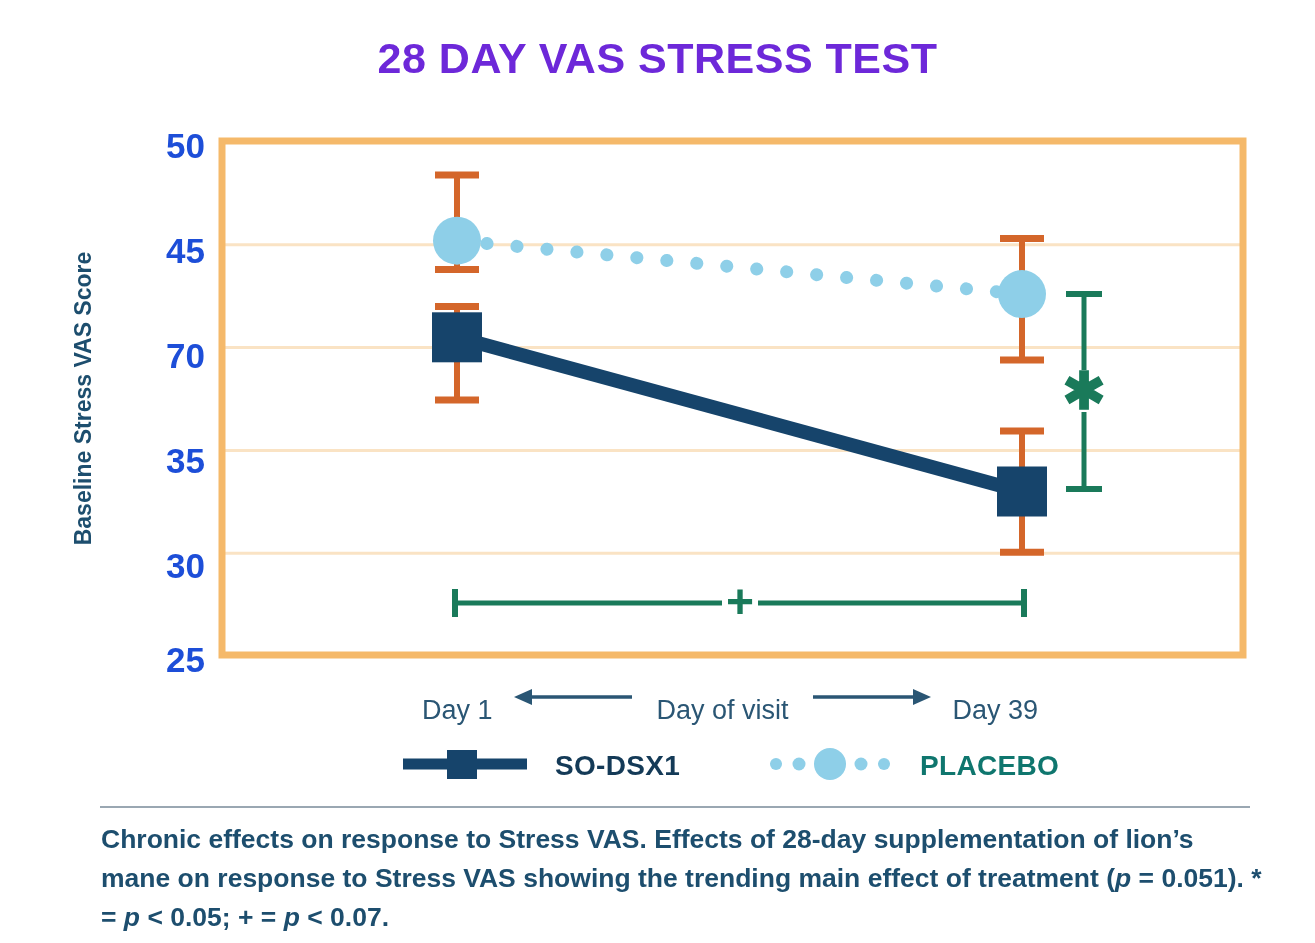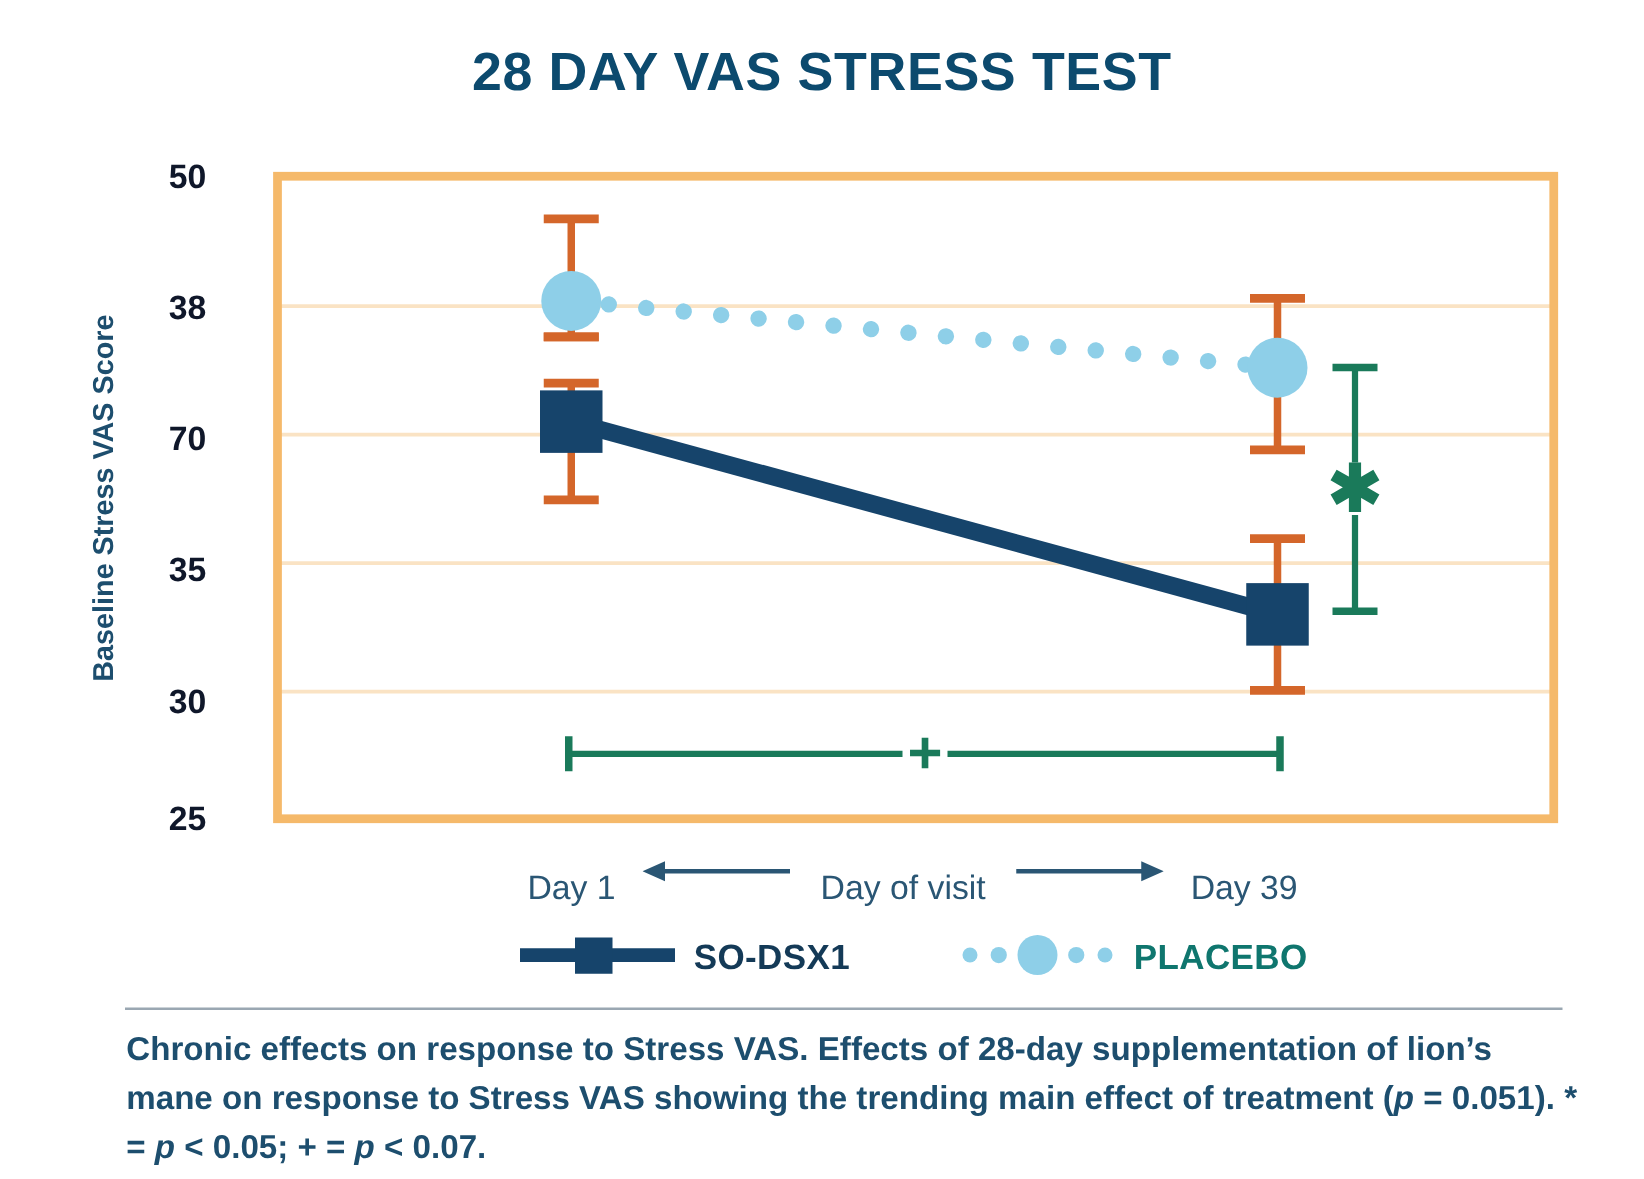--- a/index.html
+++ b/index.html
@@ -18,21 +18,21 @@
   
   #chart-title {
     position: absolute;
     left: 0;
     top: 34px;
     width: 1315px;
     text-align: center;
     font-size: 43px;
     font-weight: 600;
     letter-spacing: 0.5px;
-    color: #0c4a6e;
+    color: #6d28d9;
     font-family: "Liberation Sans", sans-serif;
   }
 
   
   #figure {
     position: absolute;
     left: 0;
     top: 0;
     width: 1315px;
     height: 943px;
@@ -56,23 +56,24 @@
     font-weight: bold;
     color: #1d4e6e;
     white-space: nowrap;
   }
 
   
   .y-tick-label {
     position: absolute;
     right: 0;
     width: 70px;
-    font-size: 27px;
-    font-weight: bold;
-    color: #0f172a;
+    text-align: right;
+    font-size: 35px;
+    font-weight: bold;
+    color: #1d4ed8;
   }
   #y-ticks {
     position: absolute;
     left: 125px;
     top: 0;
     width: 80px;
     height: 943px;
   }
 
   
@@ -100,21 +101,21 @@
     width: 1030px;
     height: 52px;
     display: flex;
     align-items: center;
     justify-content: center;
     gap: 86px;
   }
   .legend-entry {
     display: flex;
     align-items: center;
-    gap: 13px;
+    gap: 26px;
   }
   .legend-label {
     font-size: 28px;
     font-weight: bold;
     color: #143a57;
     letter-spacing: 0.3px;
   }
   .legend-label.placebo { color: #0f766e; }
 
   
@@ -142,21 +143,21 @@
 <body>
 
 <div id="chart-title">28 DAY VAS STRESS TEST</div>
 
 <div id="figure">
 
   <div id="y-axis-title">Baseline Stress VAS Score</div>
 
   <div id="y-ticks">
     <div class="y-tick-label" style="top:126px">50</div>
-    <div class="y-tick-label" style="top:231px">38</div>
+    <div class="y-tick-label" style="top:231px">45</div>
     <div class="y-tick-label" style="top:336px">70</div>
     <div class="y-tick-label" style="top:441px">35</div>
     <div class="y-tick-label" style="top:546px">30</div>
     <div class="y-tick-label" style="top:640px">25</div>
   </div>
 
   <svg id="plot-svg" width="1315" height="943">
 
     <rect x="222" y="141" width="1021" height="514" fill="#ffffff"></rect>
 

